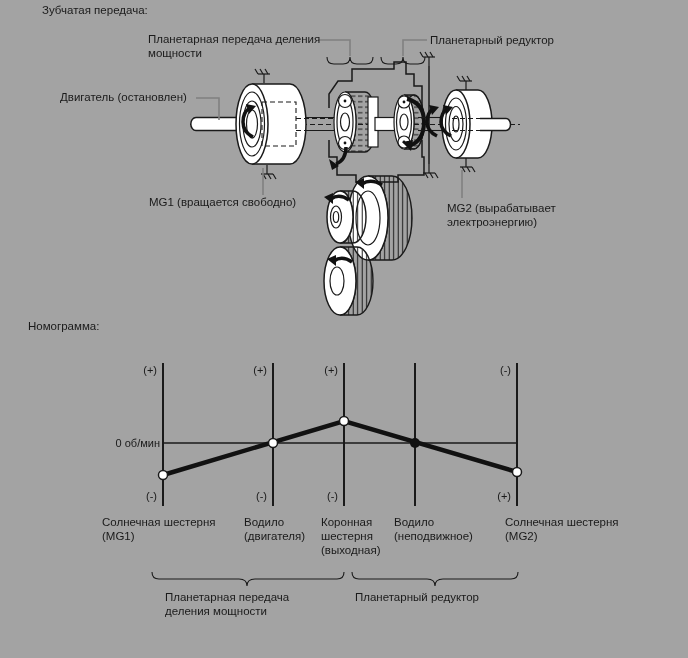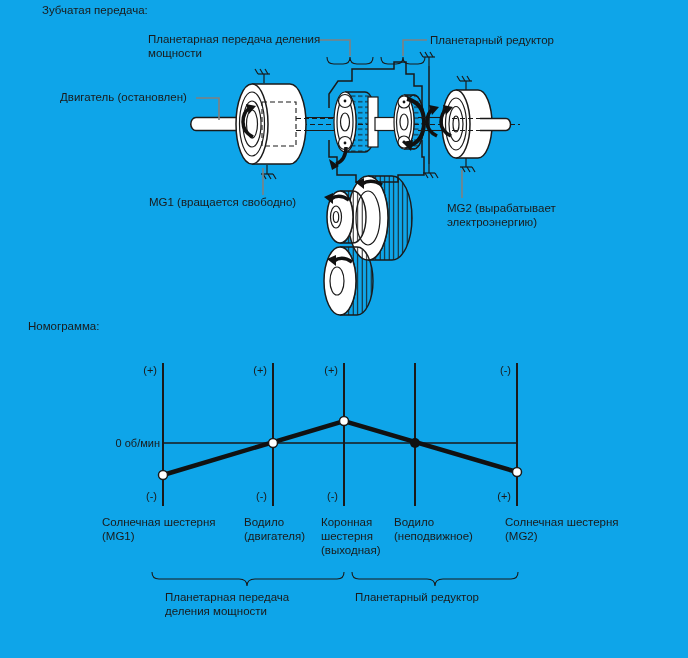--- a/index.html
+++ b/index.html
@@ -1,16 +1,16 @@
 <!DOCTYPE html>
 <html><head>
 <meta charset="utf-8">
 <style>
   html,body { margin:0; padding:0; background:#fff; }
-  #page { position:relative; width:688px; height:658px; background:#0ea5e9; overflow:hidden; }
+  #page { position:relative; width:688px; height:658px; background:#a3a3a3; overflow:hidden; }
   text { font-family:"Liberation Sans","DejaVu Sans",sans-serif; font-size:11.5px; fill:#1a1a1a; }
   text.s { font-size:11px; }
   .ln  { stroke:#1a1a1a; stroke-width:1.5; fill:none; }
   .ln2 { stroke:#1a1a1a; stroke-width:1.1; fill:none; }
   .fw  { fill:#fff; stroke:#1a1a1a; stroke-width:1.5; }
   .fwt { fill:#fff; stroke:#1a1a1a; stroke-width:1.2; }
   .nf  { fill:none; stroke:#1a1a1a; stroke-width:1.2; }
   .dash{ stroke:#1a1a1a; stroke-width:1.1; fill:none; stroke-dasharray:5 3; }
   .gray{ stroke:#808080; stroke-width:1.6; fill:none; }
   .bold{ stroke:#111; stroke-width:3.5; fill:none; }

